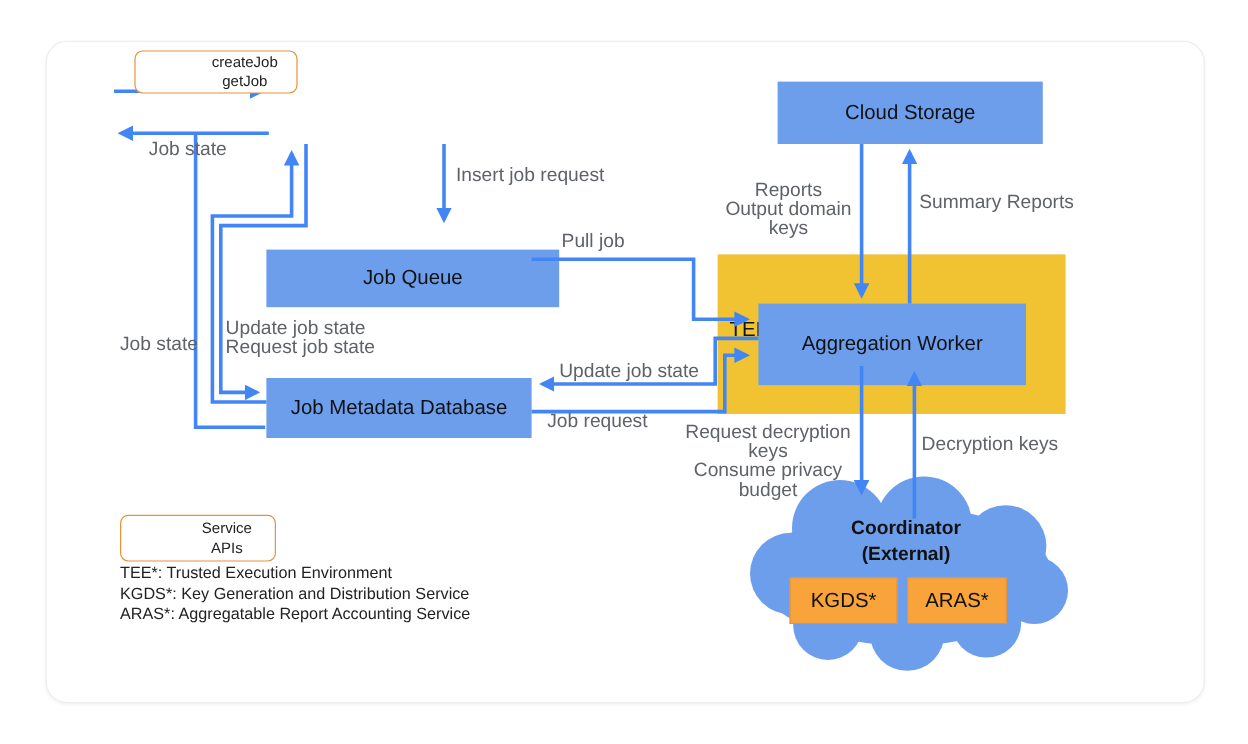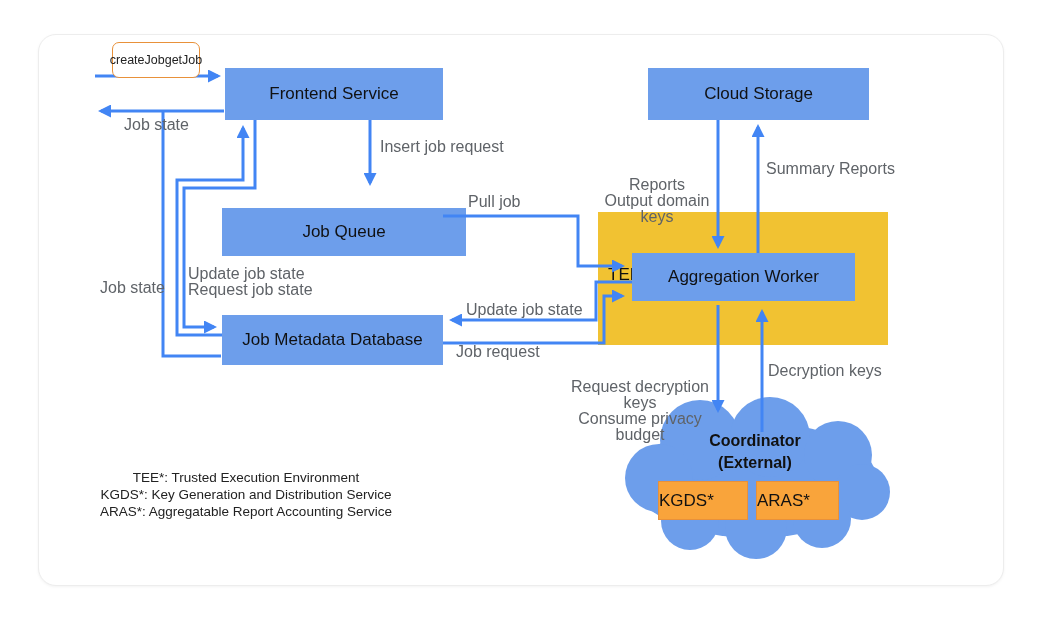--- a/index.html
+++ b/index.html
@@ -6,53 +6,50 @@
     font-family:"Liberation Sans",sans-serif;}
   .stage{position:relative;width:1040px;height:620px;overflow:hidden;background:#fff;}
   .card{position:absolute;left:38px;top:34px;width:964px;height:550px;background:#fff;
     border:1px solid #ededed;border-radius:18px;box-shadow:0 1px 3px rgba(0,0,0,0.05);}
   .layer{position:absolute;left:0;top:0;width:1040px;height:620px;}
   .node{position:absolute;background:#6d9eeb;display:flex;align-items:center;justify-content:center;
     font-size:17px;color:#101113;}
   .tee{position:absolute;left:598px;top:212px;width:290px;height:133px;background:#f1c232;}
   .tee-label{position:absolute;left:608px;top:219px;font-size:17px;color:#111;margin-top:46px;}
   .obox{position:absolute;background:#f9a43b;border:1px solid #e8913a;display:flex;align-items:center;
-    justify-content:flex-start;font-size:17px;color:#111;}
+    justify-content:center;font-size:17px;color:#111;}
   .badge{position:absolute;background:#fff;border:1.5px solid #e8913a;border-radius:7px;
-    display:flex;align-items:center;justify-content:center;
-    font-size:12.5px;color:#222;line-height:1.3;}
+    display:flex;flex-direction:column;align-items:center;justify-content:center;
+    font-size:12.5px;color:#222;line-height:1.3;padding-left:48px;}
   .elabel{position:absolute;font-size:16px;color:#5f6368;white-space:nowrap;line-height:16px;}
-  .elabel.center{text-align:center;white-space:normal;margin-top:26px;}
-  .legend{position:absolute;left:100px;top:469px;font-size:13.5px;color:#222;line-height:17px;white-space:nowrap;text-align:center;}
+  .elabel.center{text-align:center;white-space:normal;}
+  .legend{position:absolute;left:100px;top:469px;font-size:13.5px;color:#222;line-height:17px;white-space:nowrap;}
   .cloud-title{position:absolute;left:655px;top:430px;width:200px;text-align:center;
     font-size:16px;color:#111;line-height:22px;font-weight:bold;}
   svg{position:absolute;left:0;top:0;}
 </style>
 </head>
 <body>
 
 <div class="stage">
   <div class="card"></div>
 
   <div class="tee"></div>
   <div class="tee-label">TEE*</div>
 
-  <div class="node" style="left:225px;top:68px;width:218px;height:52px">
-    <span>Frontend Service</span>
-  </div>
   <div class="node" style="left:648px;top:68px;width:221px;height:52px">
     <span>Cloud Storage</span>
   </div>
   <div class="node" style="left:222px;top:208px;width:244px;height:48px">
     <span>Job Queue</span>
   </div>
   <div class="node" style="left:222px;top:315px;width:221px;height:50px">
     <span>Job Metadata Database</span>
   </div>
-  <div class="node" style="left:632px;top:253px;width:223px;height:48px">
+  <div class="node" style="left:632px;top:253px;width:223px;height:68px">
     <span>Aggregation Worker</span>
   </div>
 
   <svg class="layer" width="1040" height="620" viewBox="0 0 1040 620">
     <defs>
       <marker id="ah" markerUnits="userSpaceOnUse" markerWidth="13" markerHeight="13" refX="10" refY="6.5" orient="auto">
         <path d="M0,0 L13,6.5 L0,13 Z" fill="#4285f4"></path>
       </marker>
     </defs>
 
@@ -93,20 +90,24 @@
     <span>KGDS*</span>
   </div>
   <div class="obox" style="left:756px;top:481px;width:81px;height:37px">
     <span>ARAS*</span>
   </div>
 
   <div class="badge" style="left:112px;top:42px;width:86px;height:34px">
     <div>createJob</div>
     <div>getJob</div>
   </div>
+  <div class="badge" style="left:100px;top:429px;width:80px;height:37px">
+    <div>Service</div>
+    <div>APIs</div>
+  </div>
 
   <div class="elabel" style="left:124px;top:117px">Job state</div>
   <div class="elabel" style="left:100px;top:280px">Job state</div>
   <div class="elabel" style="left:380px;top:139px">Insert job request</div>
   <div class="elabel" style="left:468px;top:194px">Pull job</div>
   <div class="elabel" style="left:188px;top:266px">
     <div>Update job state</div>
     <div>Request job state</div>
   </div>
   <div class="elabel" style="left:466px;top:302px">Update job state</div>

